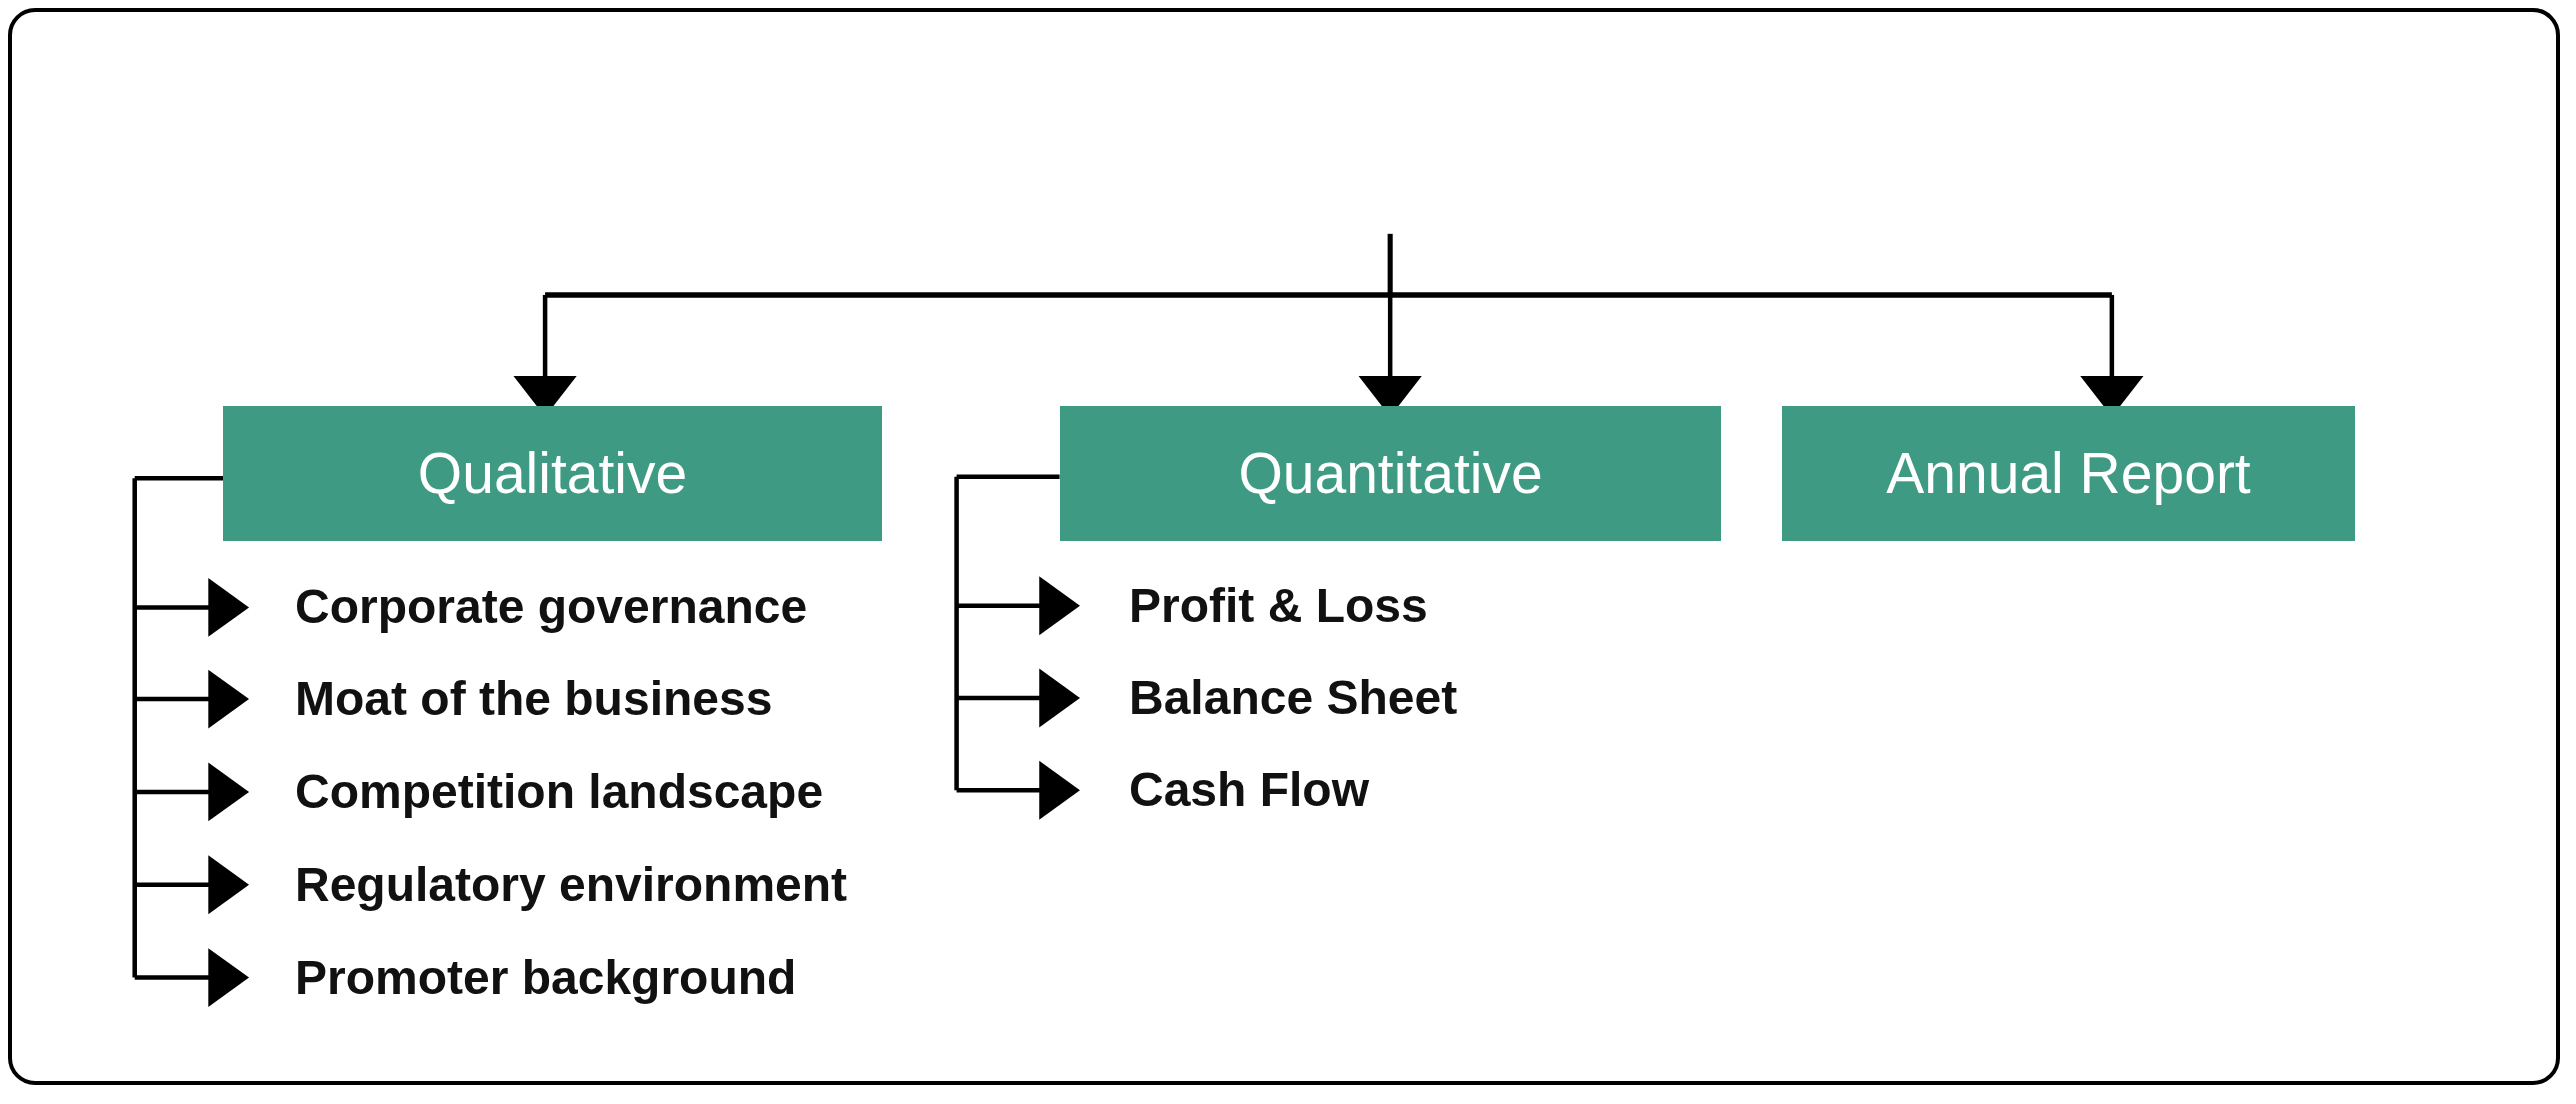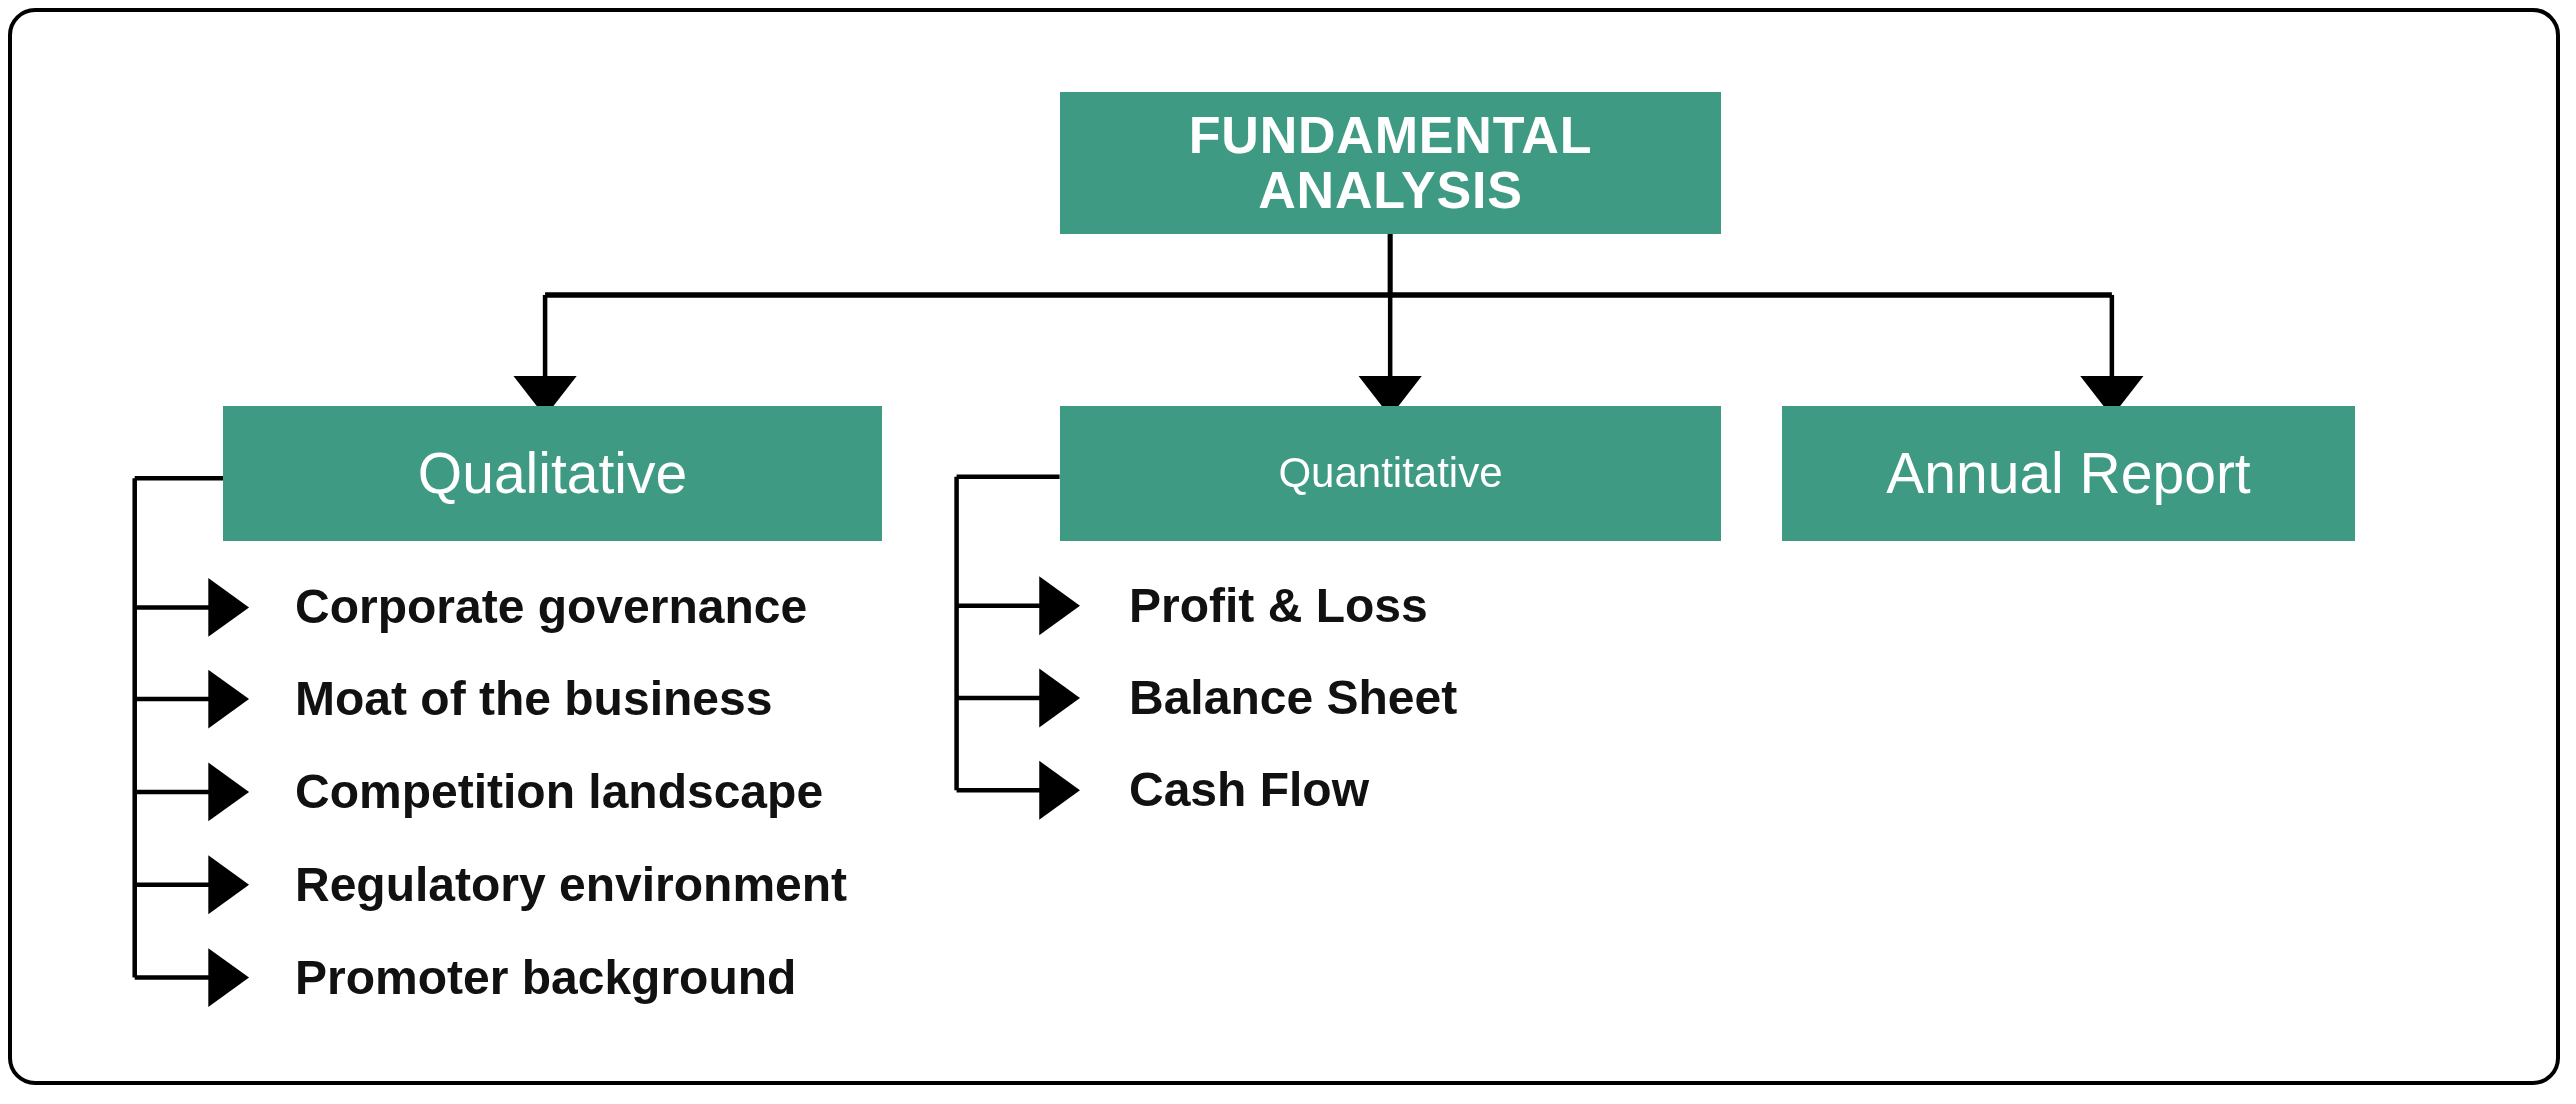--- a/index.html
+++ b/index.html
@@ -65,21 +65,21 @@
     width: 659px;
     height: 135px;
     font-size: 57px;
     font-weight: 400;
   }
   #node-quantitative {
     left: 1060px;
     top: 406px;
     width: 661px;
     height: 135px;
-    font-size: 42px;
+    font-size: 57px;
     font-weight: 400;
   }
   #node-annual-report {
     left: 1782px;
     top: 406px;
     width: 573px;
     height: 135px;
     font-size: 57px;
     font-weight: 400;
   }
@@ -138,21 +138,20 @@
 
     <g stroke="#000000" fill="none" stroke-width="8">
       <path d="M1872,842 L1690,842"></path>
       <path d="M1690,842 L1690,1396"></path>
       <path d="M1690,1070 L1868,1070" marker-end="url(#arrowRight)"></path>
       <path d="M1690,1233 L1868,1233" marker-end="url(#arrowRight)"></path>
       <path d="M1690,1396 L1868,1396" marker-end="url(#arrowRight)"></path>
     </g>
   </svg>
 
-  <div class="node-box" id="node-root" style="background: rgb(63, 154, 131); color: rgb(255, 255, 255);">FUNDAMENTAL ANALYSIS</div>
 
   <div class="node-box" id="node-qualitative" style="background: rgb(63, 154, 131); color: rgb(255, 255, 255);">Qualitative</div>
 
   <div class="node-box" id="node-quantitative" style="background: rgb(63, 154, 131); color: rgb(255, 255, 255);">Quantitative</div>
 
   <div class="node-box" id="node-annual-report" style="background: rgb(63, 154, 131); color: rgb(255, 255, 255);">Annual Report</div>
 
   <div class="leaf-label leaf-left" style="top: 607px; color: rgb(17, 17, 17);">Corporate governance</div>
   <div class="leaf-label leaf-left" style="top: 699px; color: rgb(17, 17, 17);">Moat of the business</div>
   <div class="leaf-label leaf-left" style="top: 792px; color: rgb(17, 17, 17);">Competition landscape</div>

